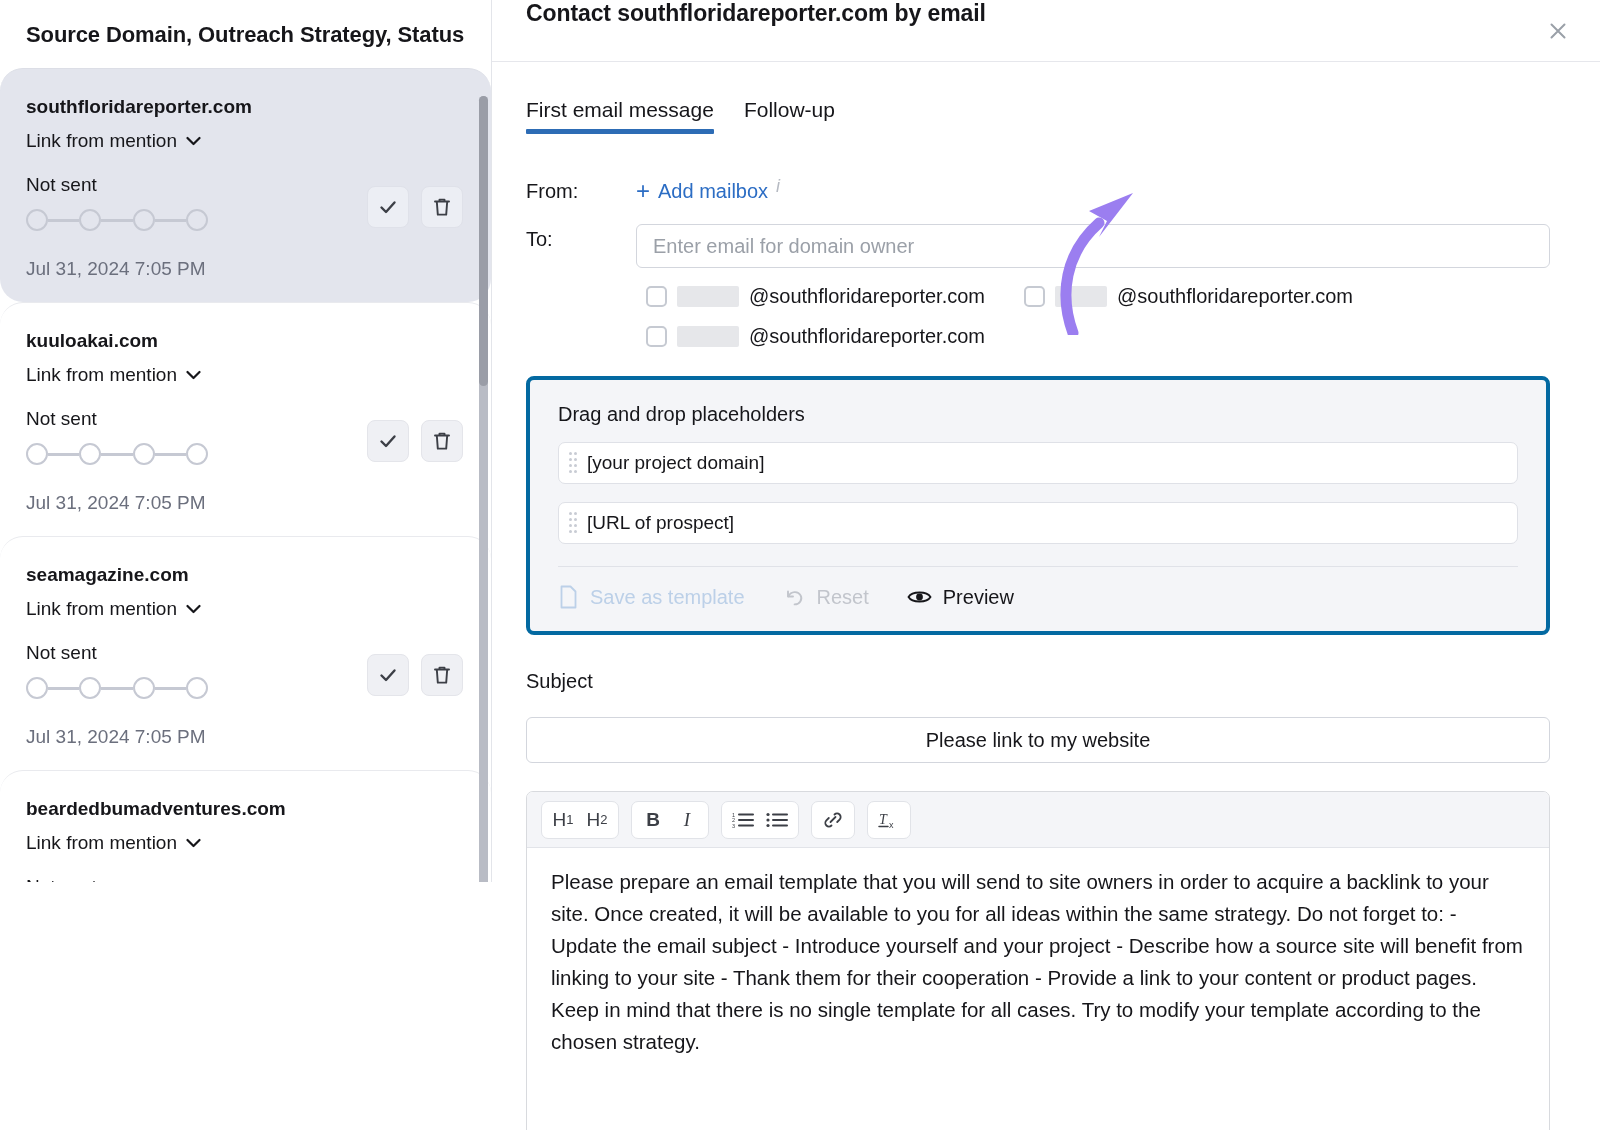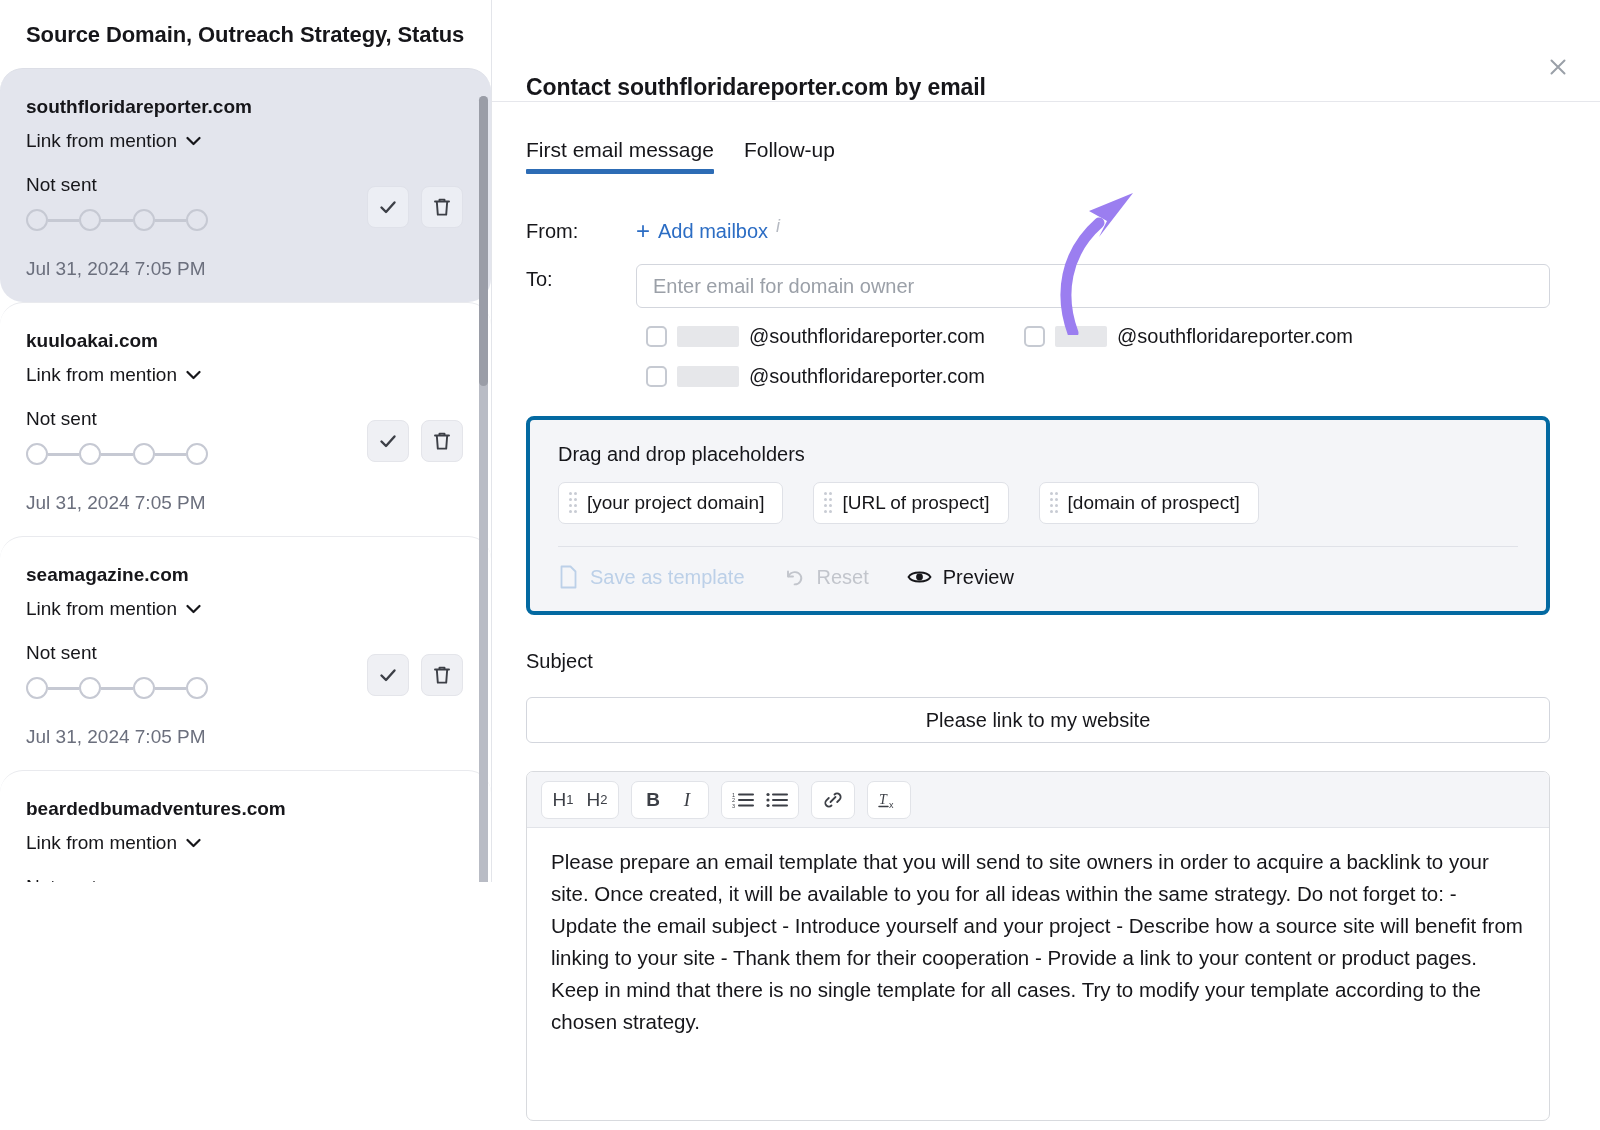--- a/index.html
+++ b/index.html
@@ -145,27 +145,26 @@
 
   
   .right-panel {
     flex: 1 1 auto;
     height: 1130px;
     background: #ffffff;
     position: relative;
     overflow: hidden;
   }
   .modal-header {
-    height: 70px;
+    height: 62px;
     border-bottom: 1px solid #e6e7ec;
     display: flex;
-    align-items: flex-end;
+    align-items: flex-start;
     padding: 0 24px 0 34px;
     position: relative;
-    margin-top: 32px;
   }
   .modal-title {
     font-size: 23px;
     font-weight: bold;
     color: #16161a;
     letter-spacing: -0.1px;
   }
   .close-btn {
     position: absolute;
     right: 26px;
@@ -278,21 +277,21 @@
 
   
   .ph-card {
     margin-top: 28px;
     border: 4px solid #0369a1;
     border-radius: 8px;
     background: #f4f5f8;
     padding: 22px 28px 22px 28px;
   }
   .ph-title { font-size: 20px; color: #16161a; margin-bottom: 16px; line-height: 24px; }
-  .ph-chips { display: flex; gap: 30px; flex-wrap: wrap; }
+  .ph-chips { display: flex; gap: 18px; flex-wrap: wrap; flex-direction: column; }
   .chip {
     background: #ffffff;
     border: 1px solid #dfe1e7;
     border-radius: 7px;
     height: 42px;
     display: flex;
     align-items: center;
     padding: 0 18px 0 10px;
     font-size: 19px;
     color: #16161a;
@@ -641,33 +640,20 @@
                 <i></i>
                 <i></i>
                 <i></i>
                 <i></i>
                 <i></i>
                 <i></i>
                 <i></i>
               </span>
             <span>[URL of prospect]</span>
           </div>
-          <div class="chip">
-            <span class="grip">
-                <i></i>
-                <i></i>
-                <i></i>
-                <i></i>
-                <i></i>
-                <i></i>
-                <i></i>
-                <i></i>
-              </span>
-            <span>[domain of prospect]</span>
-          </div>
         </div>
         <div class="ph-divider"></div>
         <div class="ph-actions">
           <div class="ph-act disabled-blue">
             <svg width="21" height="24" viewBox="0 0 21 24">
               <path d="M3.5 1.5 H12.5 L17.5 6.5 V22.5 H3.5 Z" stroke="#bcd0e8" stroke-width="1.8" fill="none" stroke-linejoin="round"></path>
             </svg>
             <span>Save as template</span>
           </div>
           <div class="ph-act disabled-gray">

